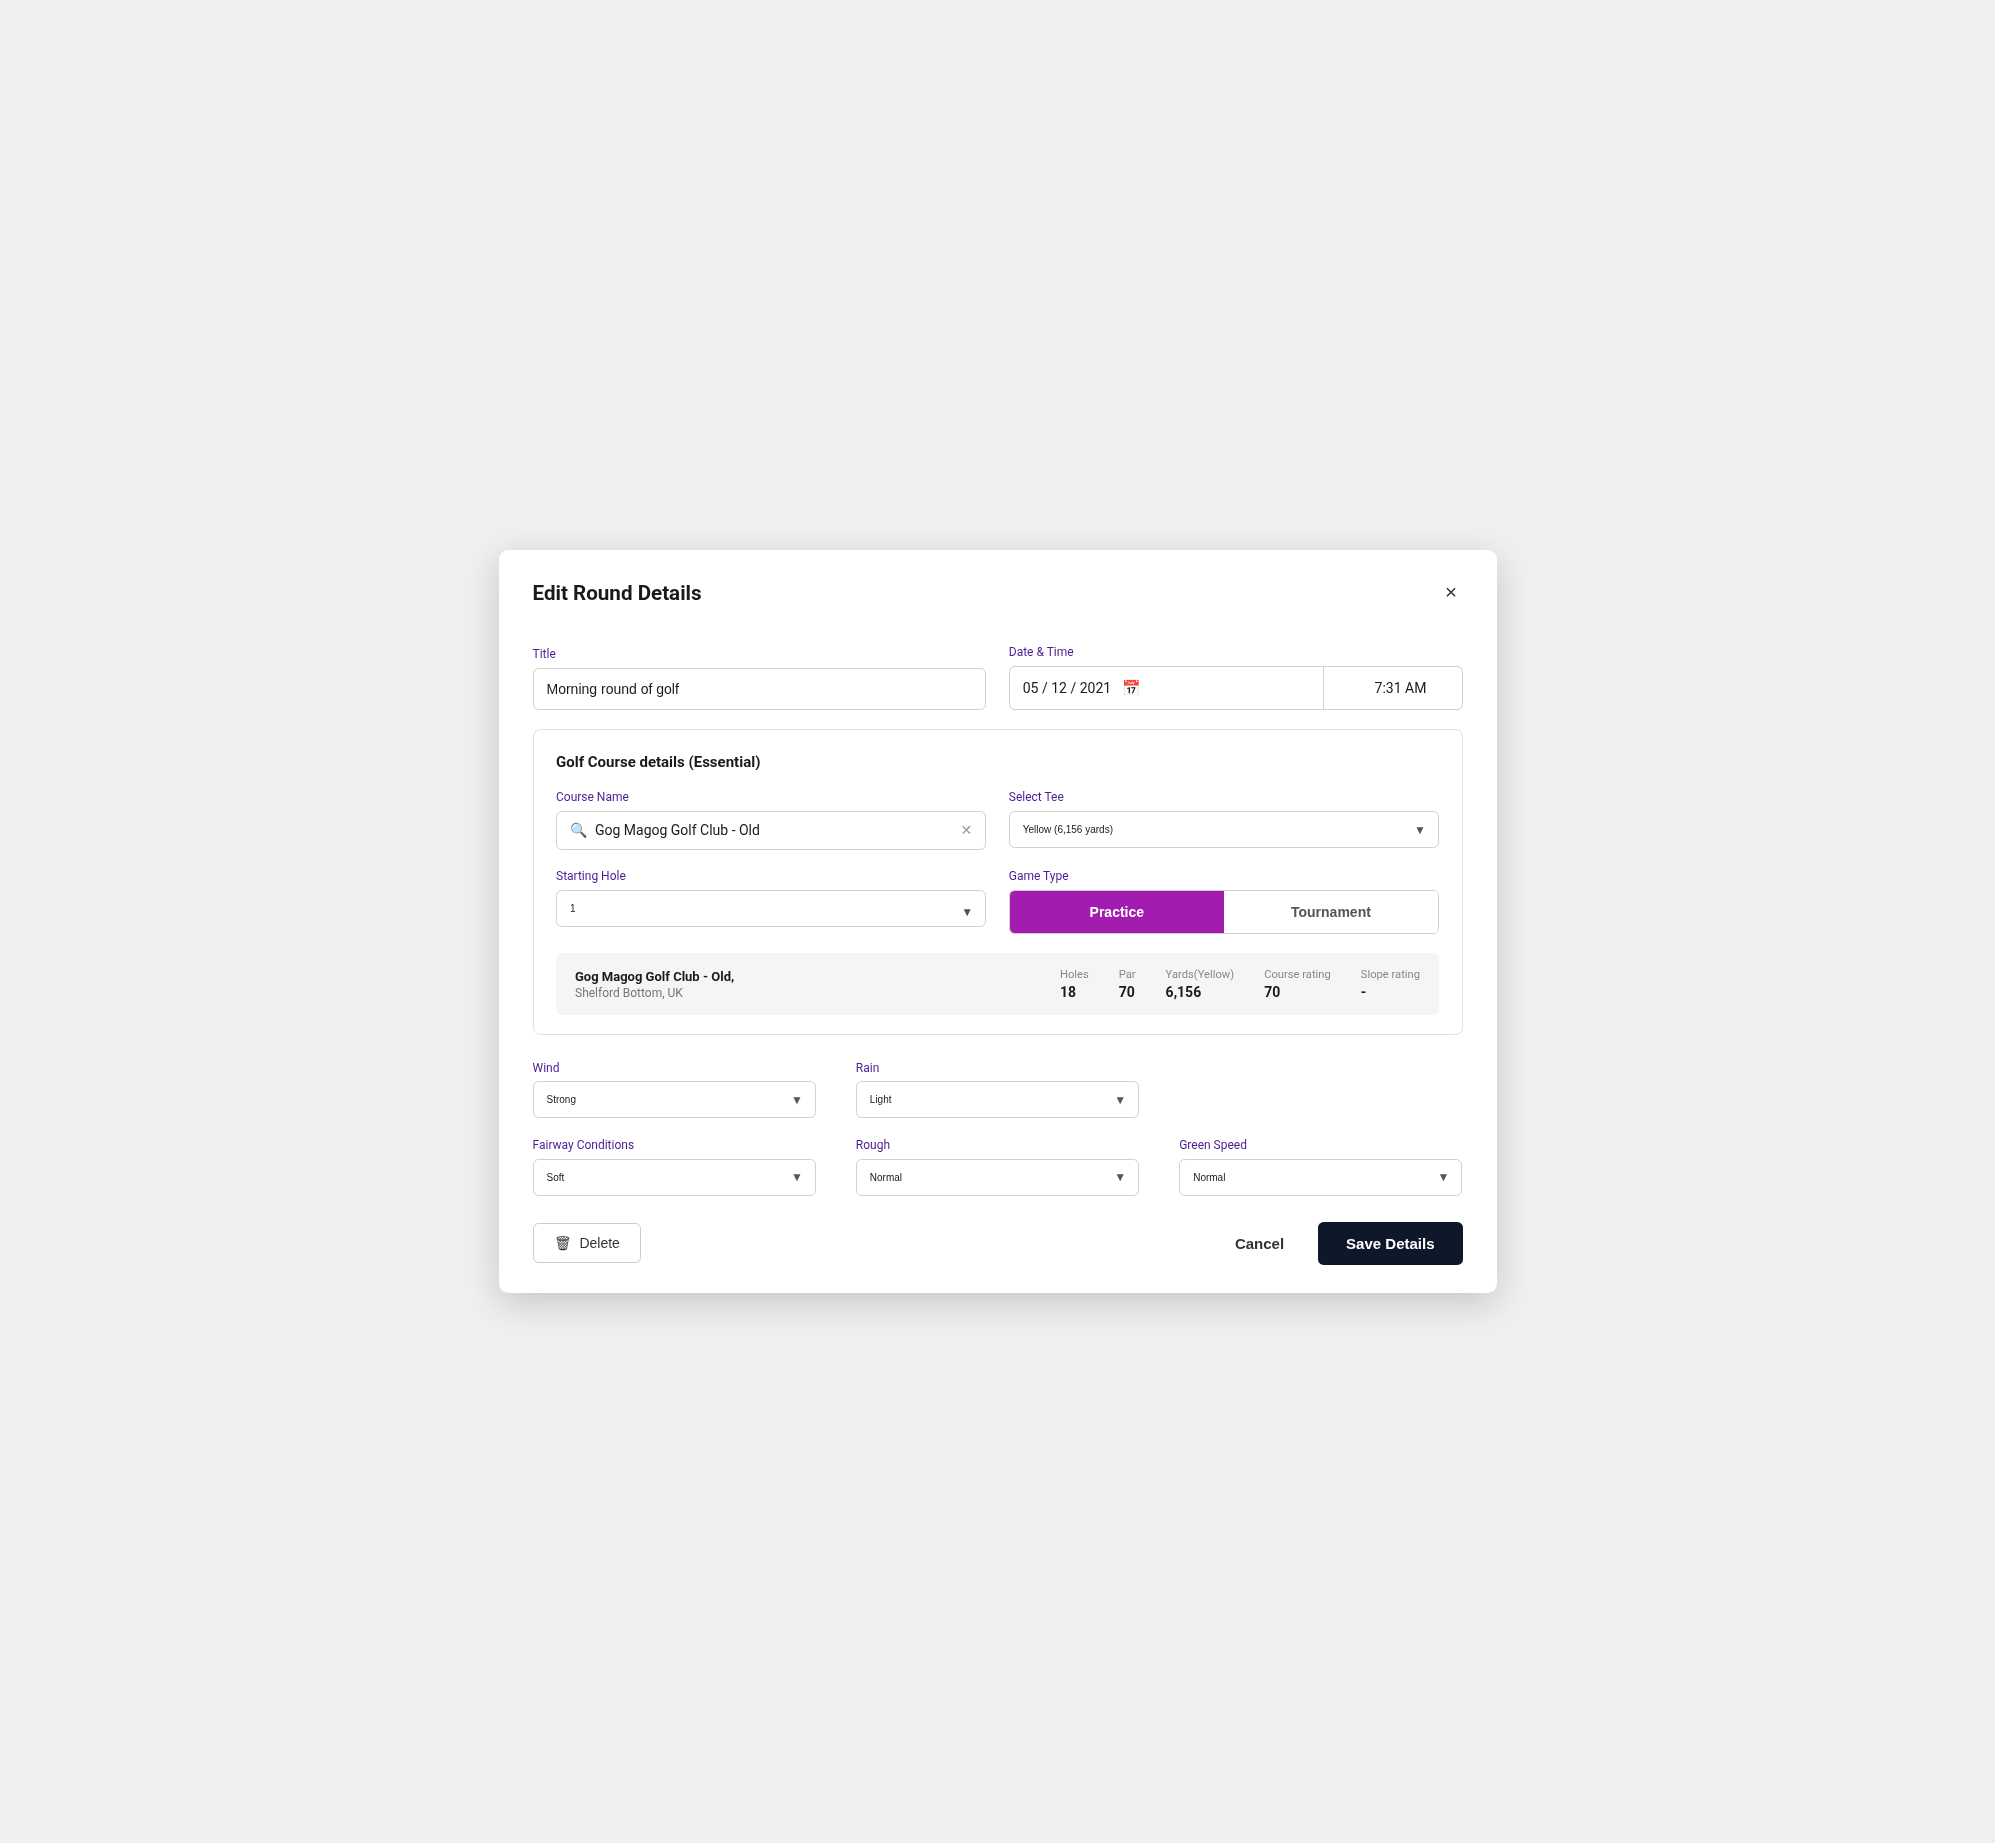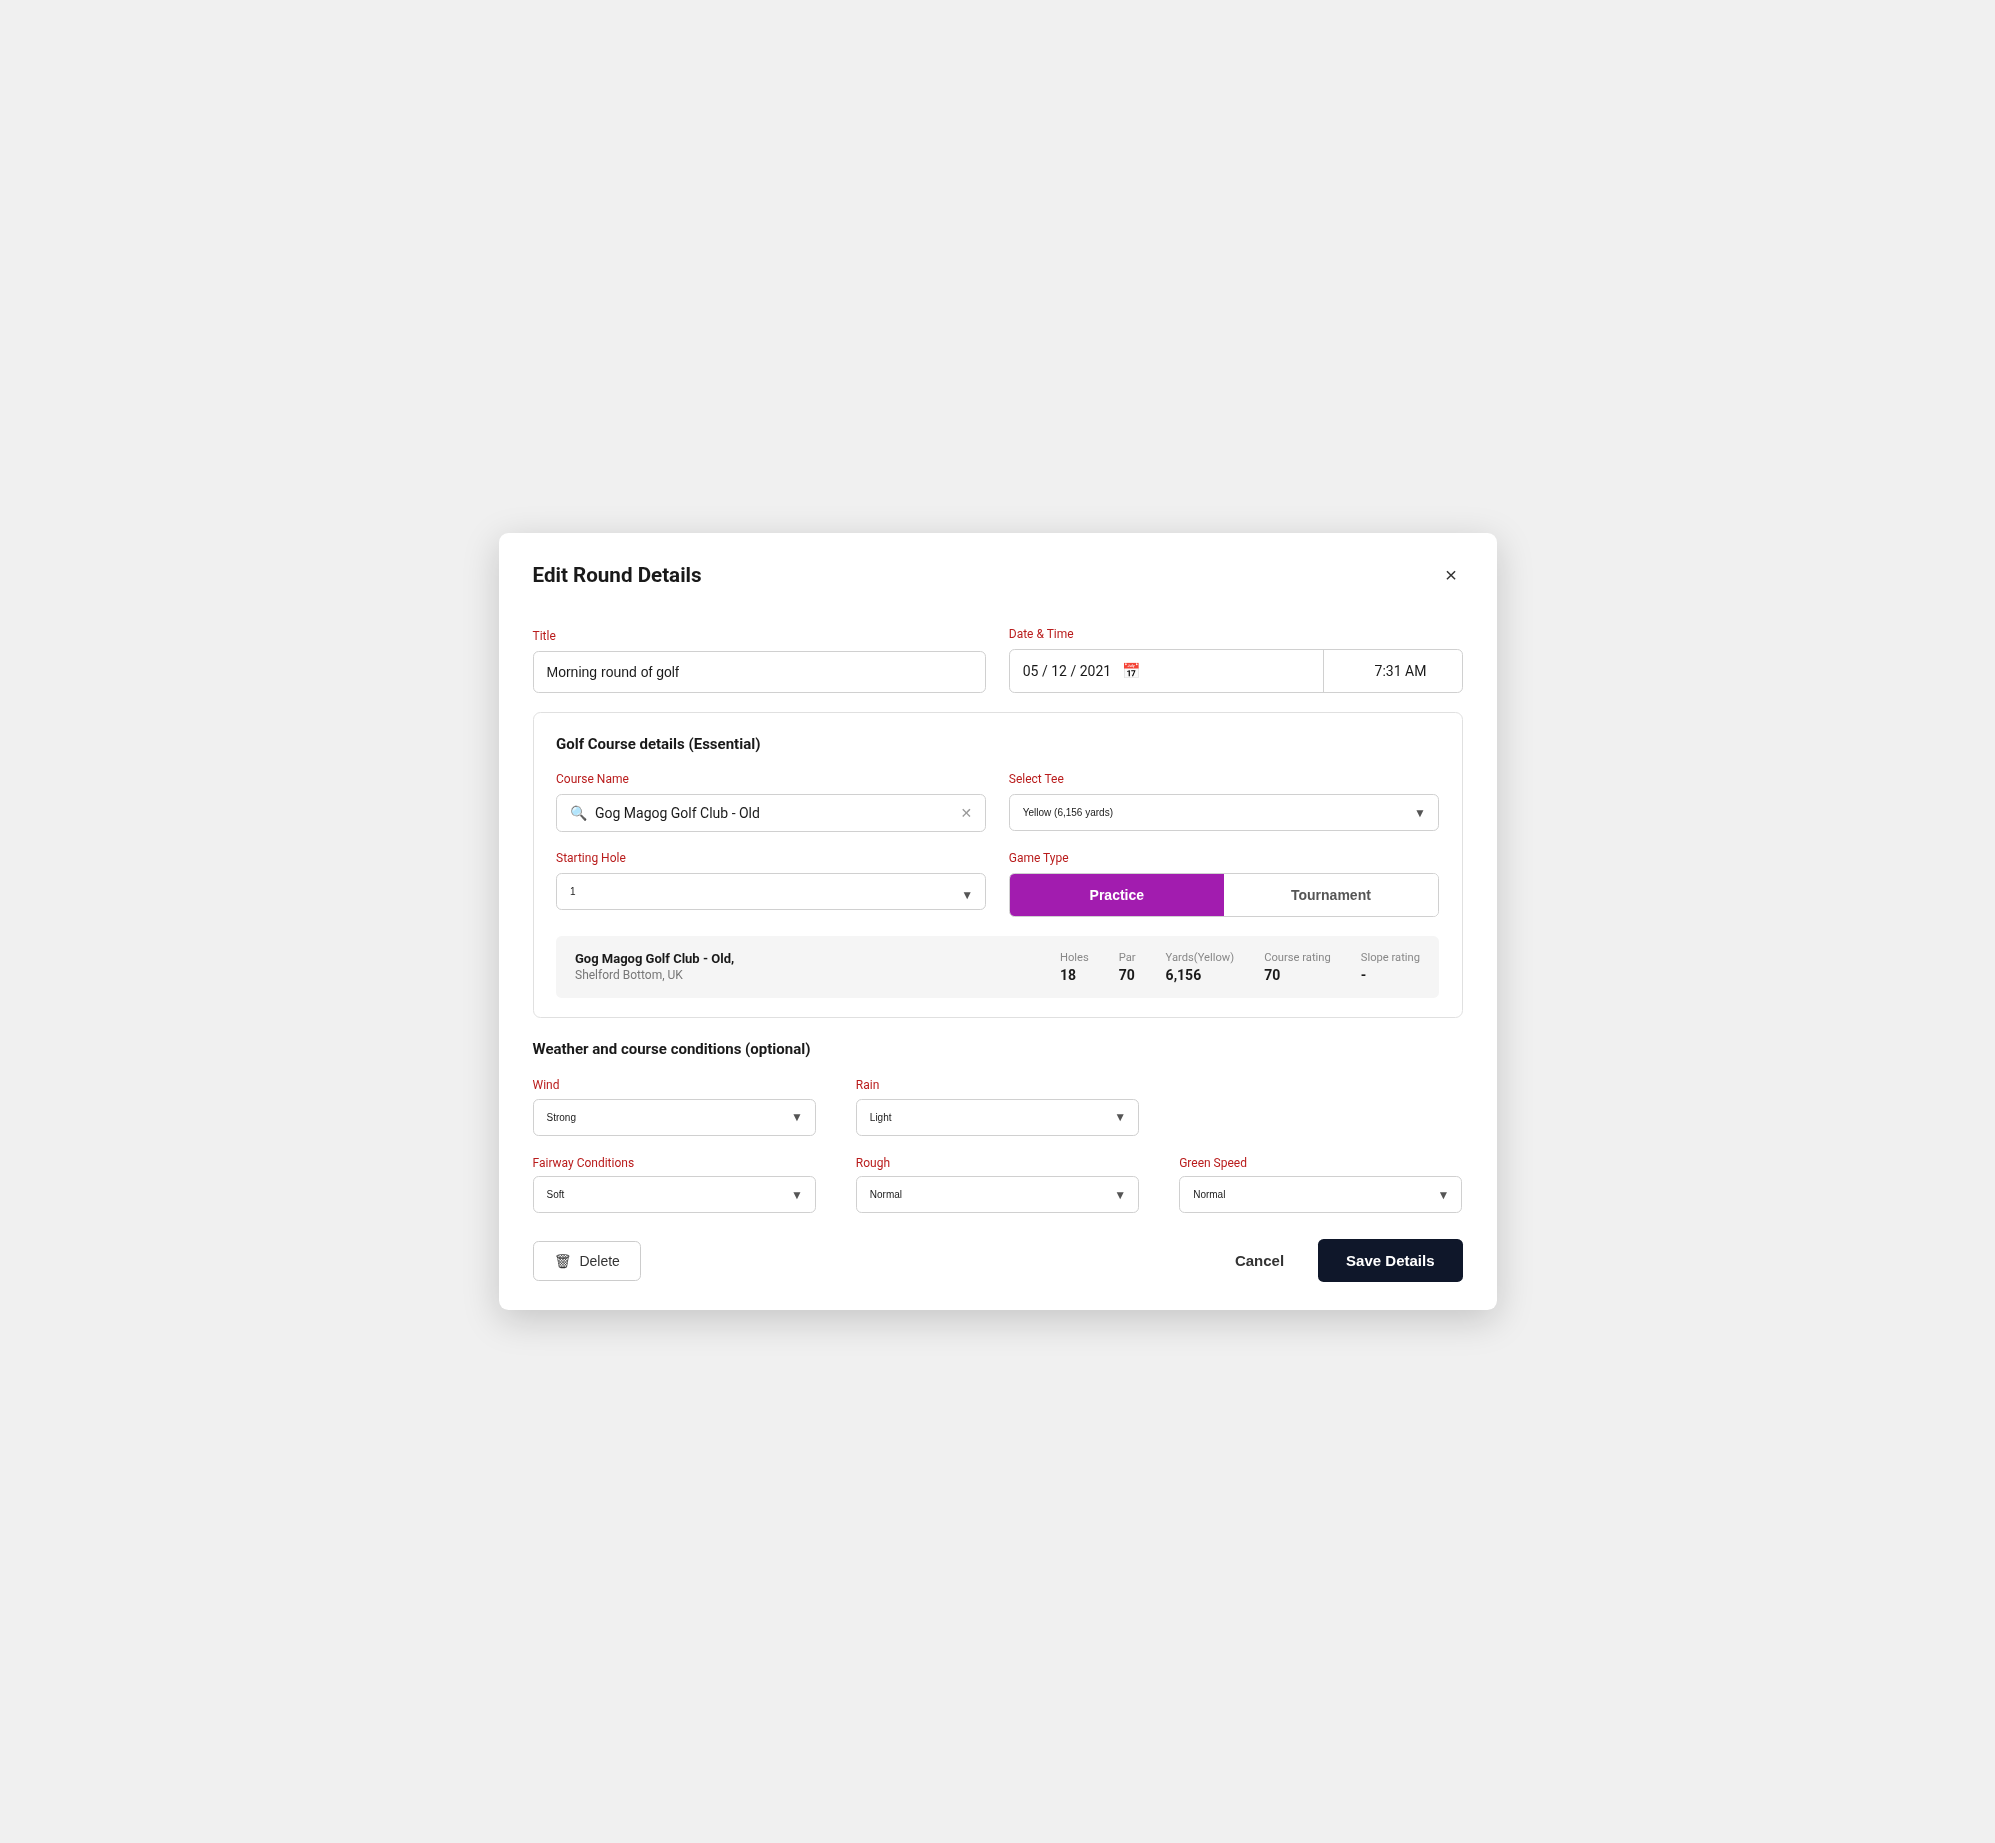--- a/index.html
+++ b/index.html
@@ -49,21 +49,21 @@
     }
     .form-group {
       display: flex;
       flex-direction: column;
       gap: 5.6px;
     }
     .form-group.full { flex: 1; }
     .form-group.date-group { flex: 1; }
     .label {
       font-size: 12px;
-      color: #b91c1c;
+      color: #4c1d95;
       font-weight: 400;
       margin-bottom: 1.9px;
     }
     .input-field {
       border: 1.4px solid #d0d0d0;
       border-radius: 5.6px;
       padding: 12px 13px;
       font-size: 14px;
       color: #1a1a1a;
       outline: none;
@@ -373,21 +373,20 @@
         </div>
         <div class="stat-item">
           <span class="stat-label">Slope rating</span>
           <span class="stat-value">-</span>
         </div>
       </div>
     </div>
   </div>
 
   <div>
-    <div class="weather-section-title">Weather and course conditions (optional)</div>
 
     <div class="weather-row">
       <div class="weather-group">
         <span class="label">Wind</span>
         <div class="select-wrap" style="margin-top:5.6px">
           <select class="select-field">
             <option>None</option>
             <option>Light</option>
             <option>Moderate</option>
             <option selected="">Strong</option>

